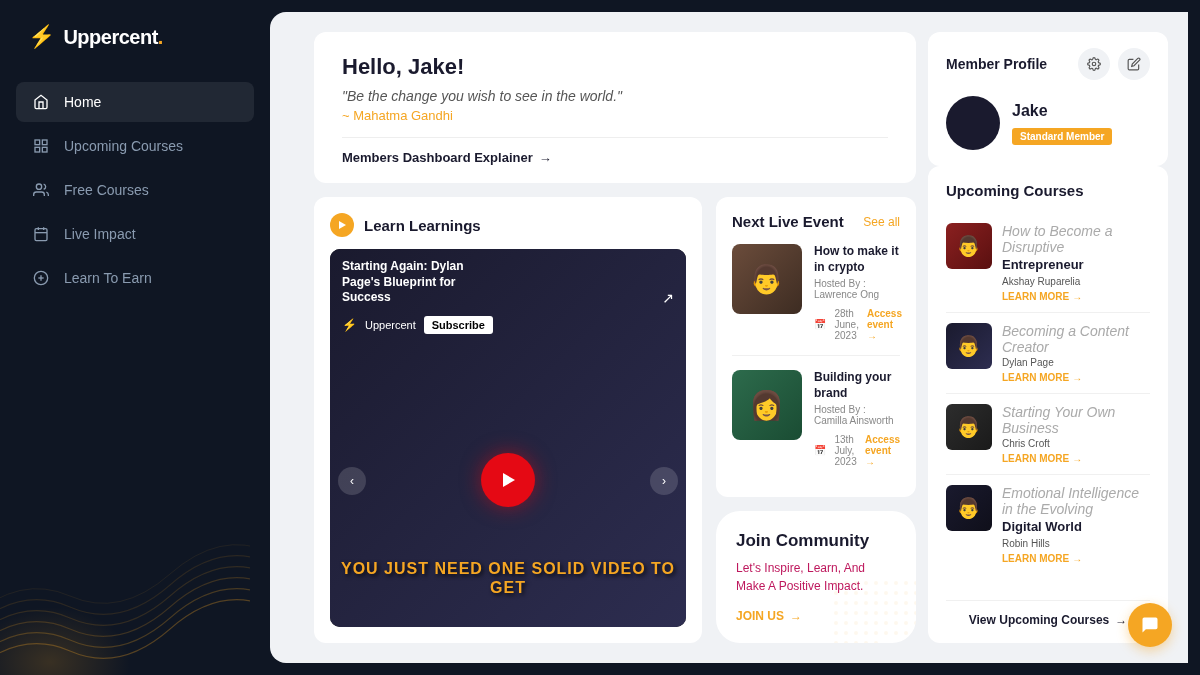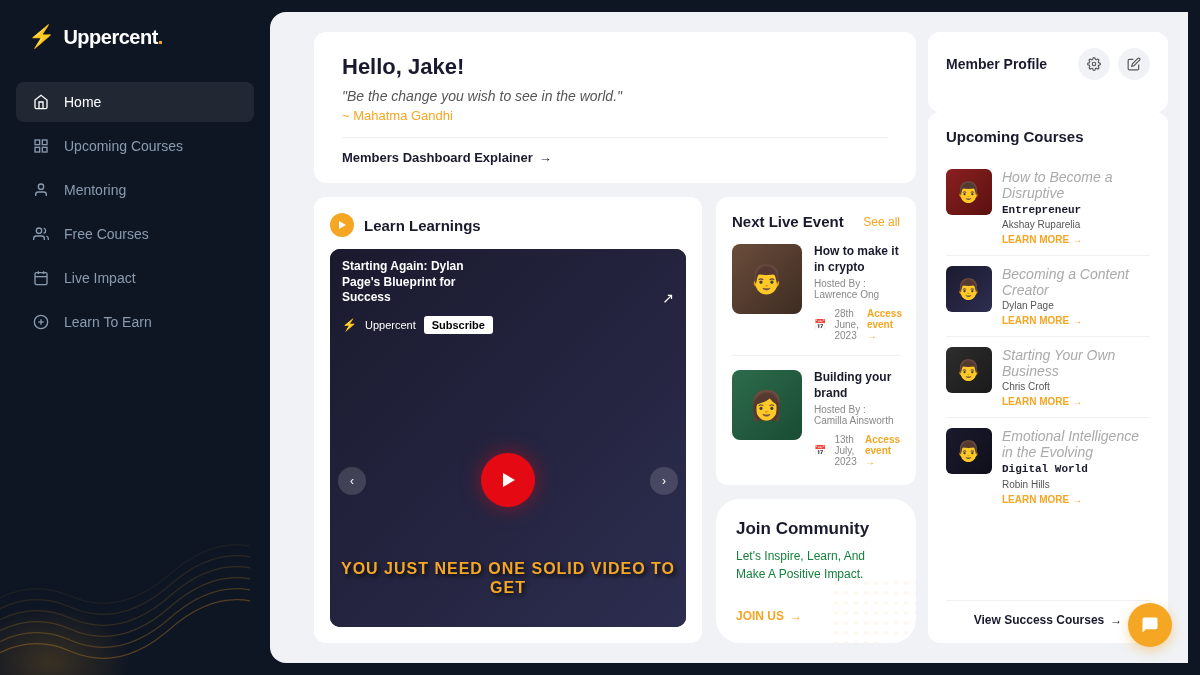--- a/index.html
+++ b/index.html
@@ -373,23 +373,23 @@
       overflow: hidden;
     }
     .community-title {
       font-size: 17px;
       font-weight: 700;
       color: #1a1a2e;
       margin-bottom: 8px;
     }
     .community-desc {
       font-size: 12px;
-      color: #15803d;
+      color: #be185d;
       line-height: 1.5;
-      margin-bottom: 26px;
+      margin-bottom: 14px;
     }
     .join-link {
       display: flex;
       align-items: center;
       gap: 6px;
       font-size: 12px;
       font-weight: 600;
       color: #f5a623;
       cursor: pointer;
     }
@@ -520,26 +520,25 @@
       font-size: 20px;
     }
     .course-info { flex: 1; }
     .course-category {
       font-size: 14px;
       color: #aaa;
       margin-bottom: 2px;
       font-style: italic;
     }
     .course-name {
-      font-size: 11px;
+      font-size: 13px;
       font-weight: 700;
       color: #1a1a2e;
       line-height: 1.3;
       margin-bottom: 2px;
-      font-family: Liberation Mono, monospace;
     }
     .course-instructor {
       font-size: 10px;
       color: #555;
       margin-bottom: 4px;
     }
     .learn-more {
       font-size: 10px;
       color: #f5a623;
       font-weight: 600;
@@ -608,29 +607,20 @@
     <div class="nav-item">
       <span class="nav-icon">
         <svg width="16" height="16" viewBox="0 0 24 24" fill="none" stroke="currentColor" stroke-width="2">
             <rect x="3" y="3" width="7" height="7"></rect>
             <rect x="14" y="3" width="7" height="7"></rect>
             <rect x="14" y="14" width="7" height="7"></rect>
             <rect x="3" y="14" width="7" height="7"></rect>
           </svg>
       </span>
       <span>Upcoming Courses</span>
-    </div>
-    <div class="nav-item">
-      <span class="nav-icon">
-        <svg width="16" height="16" viewBox="0 0 24 24" fill="none" stroke="currentColor" stroke-width="2">
-            <path d="M20 21v-2a4 4 0 00-4-4H8a4 4 0 00-4 4v2"></path>
-            <circle cx="12" cy="7" r="4"></circle>
-          </svg>
-      </span>
-      <span>Mentoring</span>
     </div>
     <div class="nav-item">
       <span class="nav-icon">
         <svg width="16" height="16" viewBox="0 0 24 24" fill="none" stroke="currentColor" stroke-width="2">
             <path d="M17 21v-2a4 4 0 00-4-4H5a4 4 0 00-4 4v2"></path>
             <circle cx="9" cy="7" r="4"></circle>
             <path d="M23 21v-2a4 4 0 00-3-3.87"></path>
             <path d="M16 3.13a4 4 0 010 7.75"></path>
           </svg>
       </span>
@@ -899,20 +889,27 @@
               </svg>
           </div>
           <div class="profile-icon-btn">
             <svg width="14" height="14" viewBox="0 0 24 24" fill="none" stroke="#555" stroke-width="2">
                 <path d="M11 4H4a2 2 0 00-2 2v14a2 2 0 002 2h14a2 2 0 002-2v-7"></path>
                 <path d="M18.5 2.5a2.121 2.121 0 013 3L12 15l-4 1 1-4 9.5-9.5z"></path>
               </svg>
           </div>
         </div>
       </div>
+      <div class="profile-body">
+        <div class="avatar-circle"></div>
+        <div class="profile-info">
+          <div class="profile-name">Jake</div>
+          <span class="member-badge">Standard Member</span>
+        </div>
+      </div>
     </div>
 
     <div class="courses-panel">
       <div class="courses-panel-title">Upcoming Courses</div>
 
       <div class="course-list">
 
         <div class="course-item">
           <div class="course-thumb ct1">
             <div class="course-face">👨</div>
@@ -963,21 +960,21 @@
             <div class="course-instructor">Robin Hills</div>
             <div class="learn-more">
               <span>LEARN MORE</span> →
             </div>
           </div>
         </div>
 
       </div>
 
       <div class="view-all-link">
-        <span>View Success Courses</span>
+        <span>View Upcoming Courses</span>
         <span>→</span>
       </div>
     </div>
 
   </div>
 </main>
 
 <div class="chat-bubble">
   <svg width="20" height="20" viewBox="0 0 24 24" fill="#fff">
       <path d="M21 15a2 2 0 01-2 2H7l-4 4V5a2 2 0 012-2h14a2 2 0 012 2z"></path>

